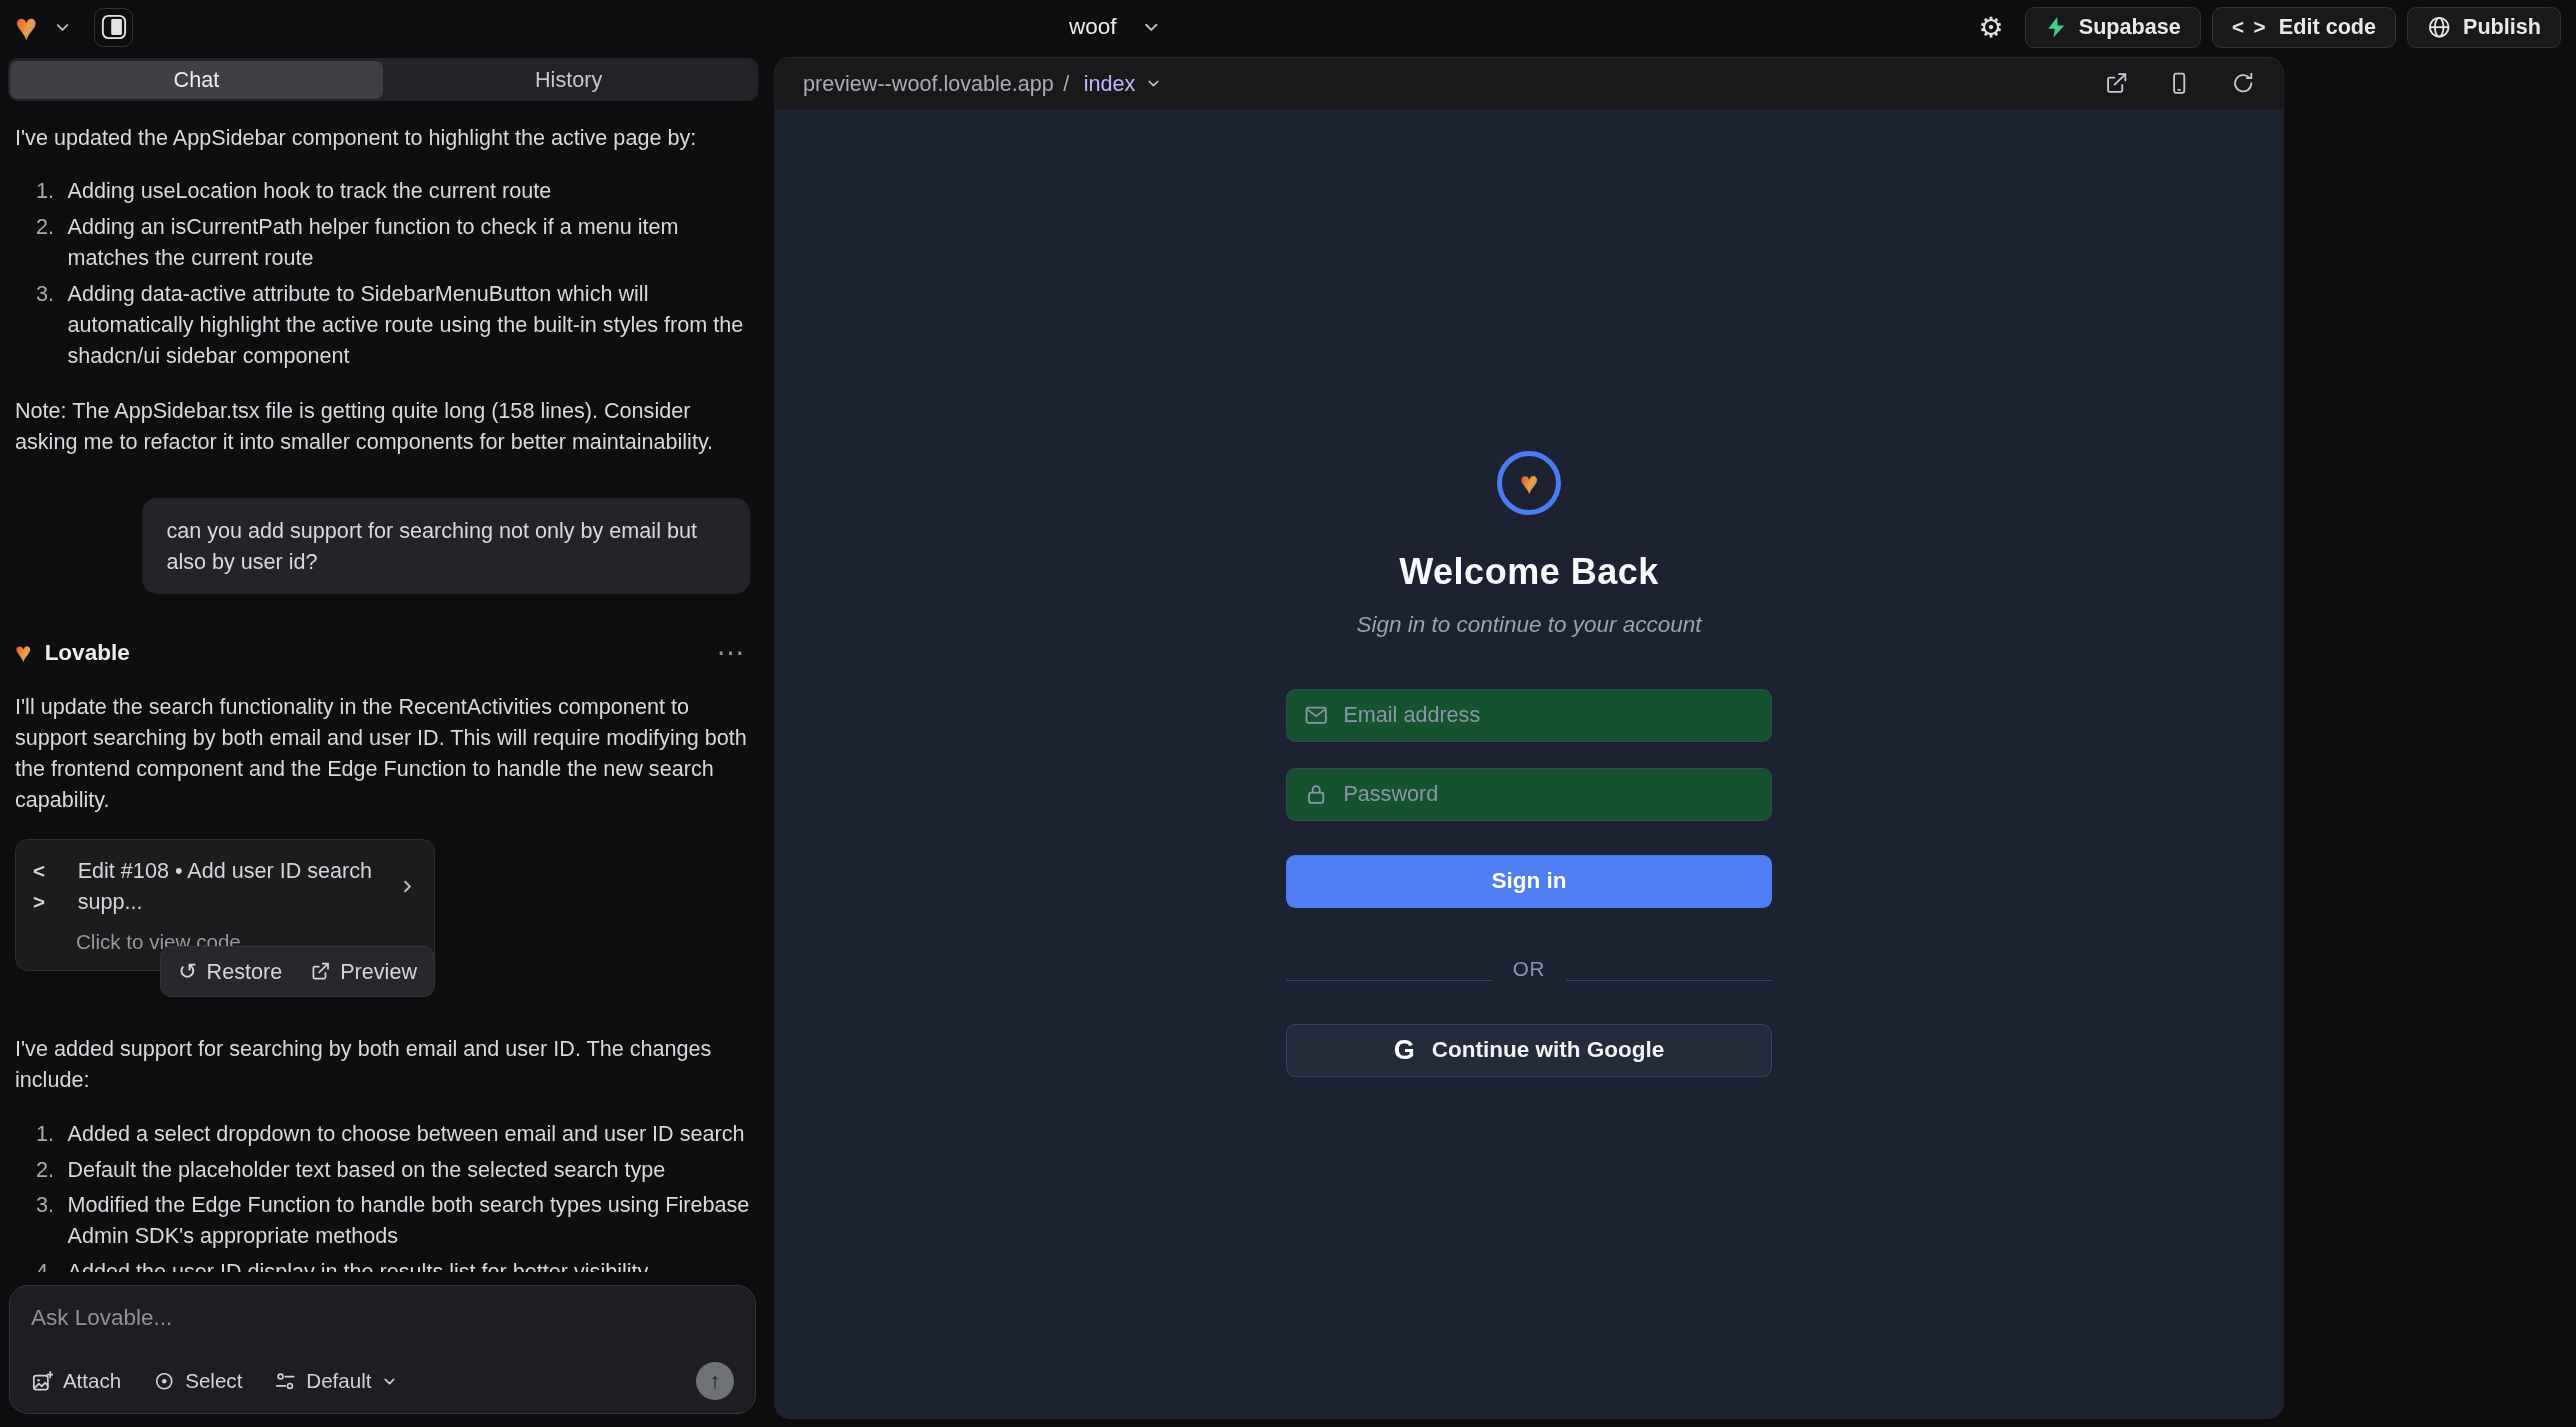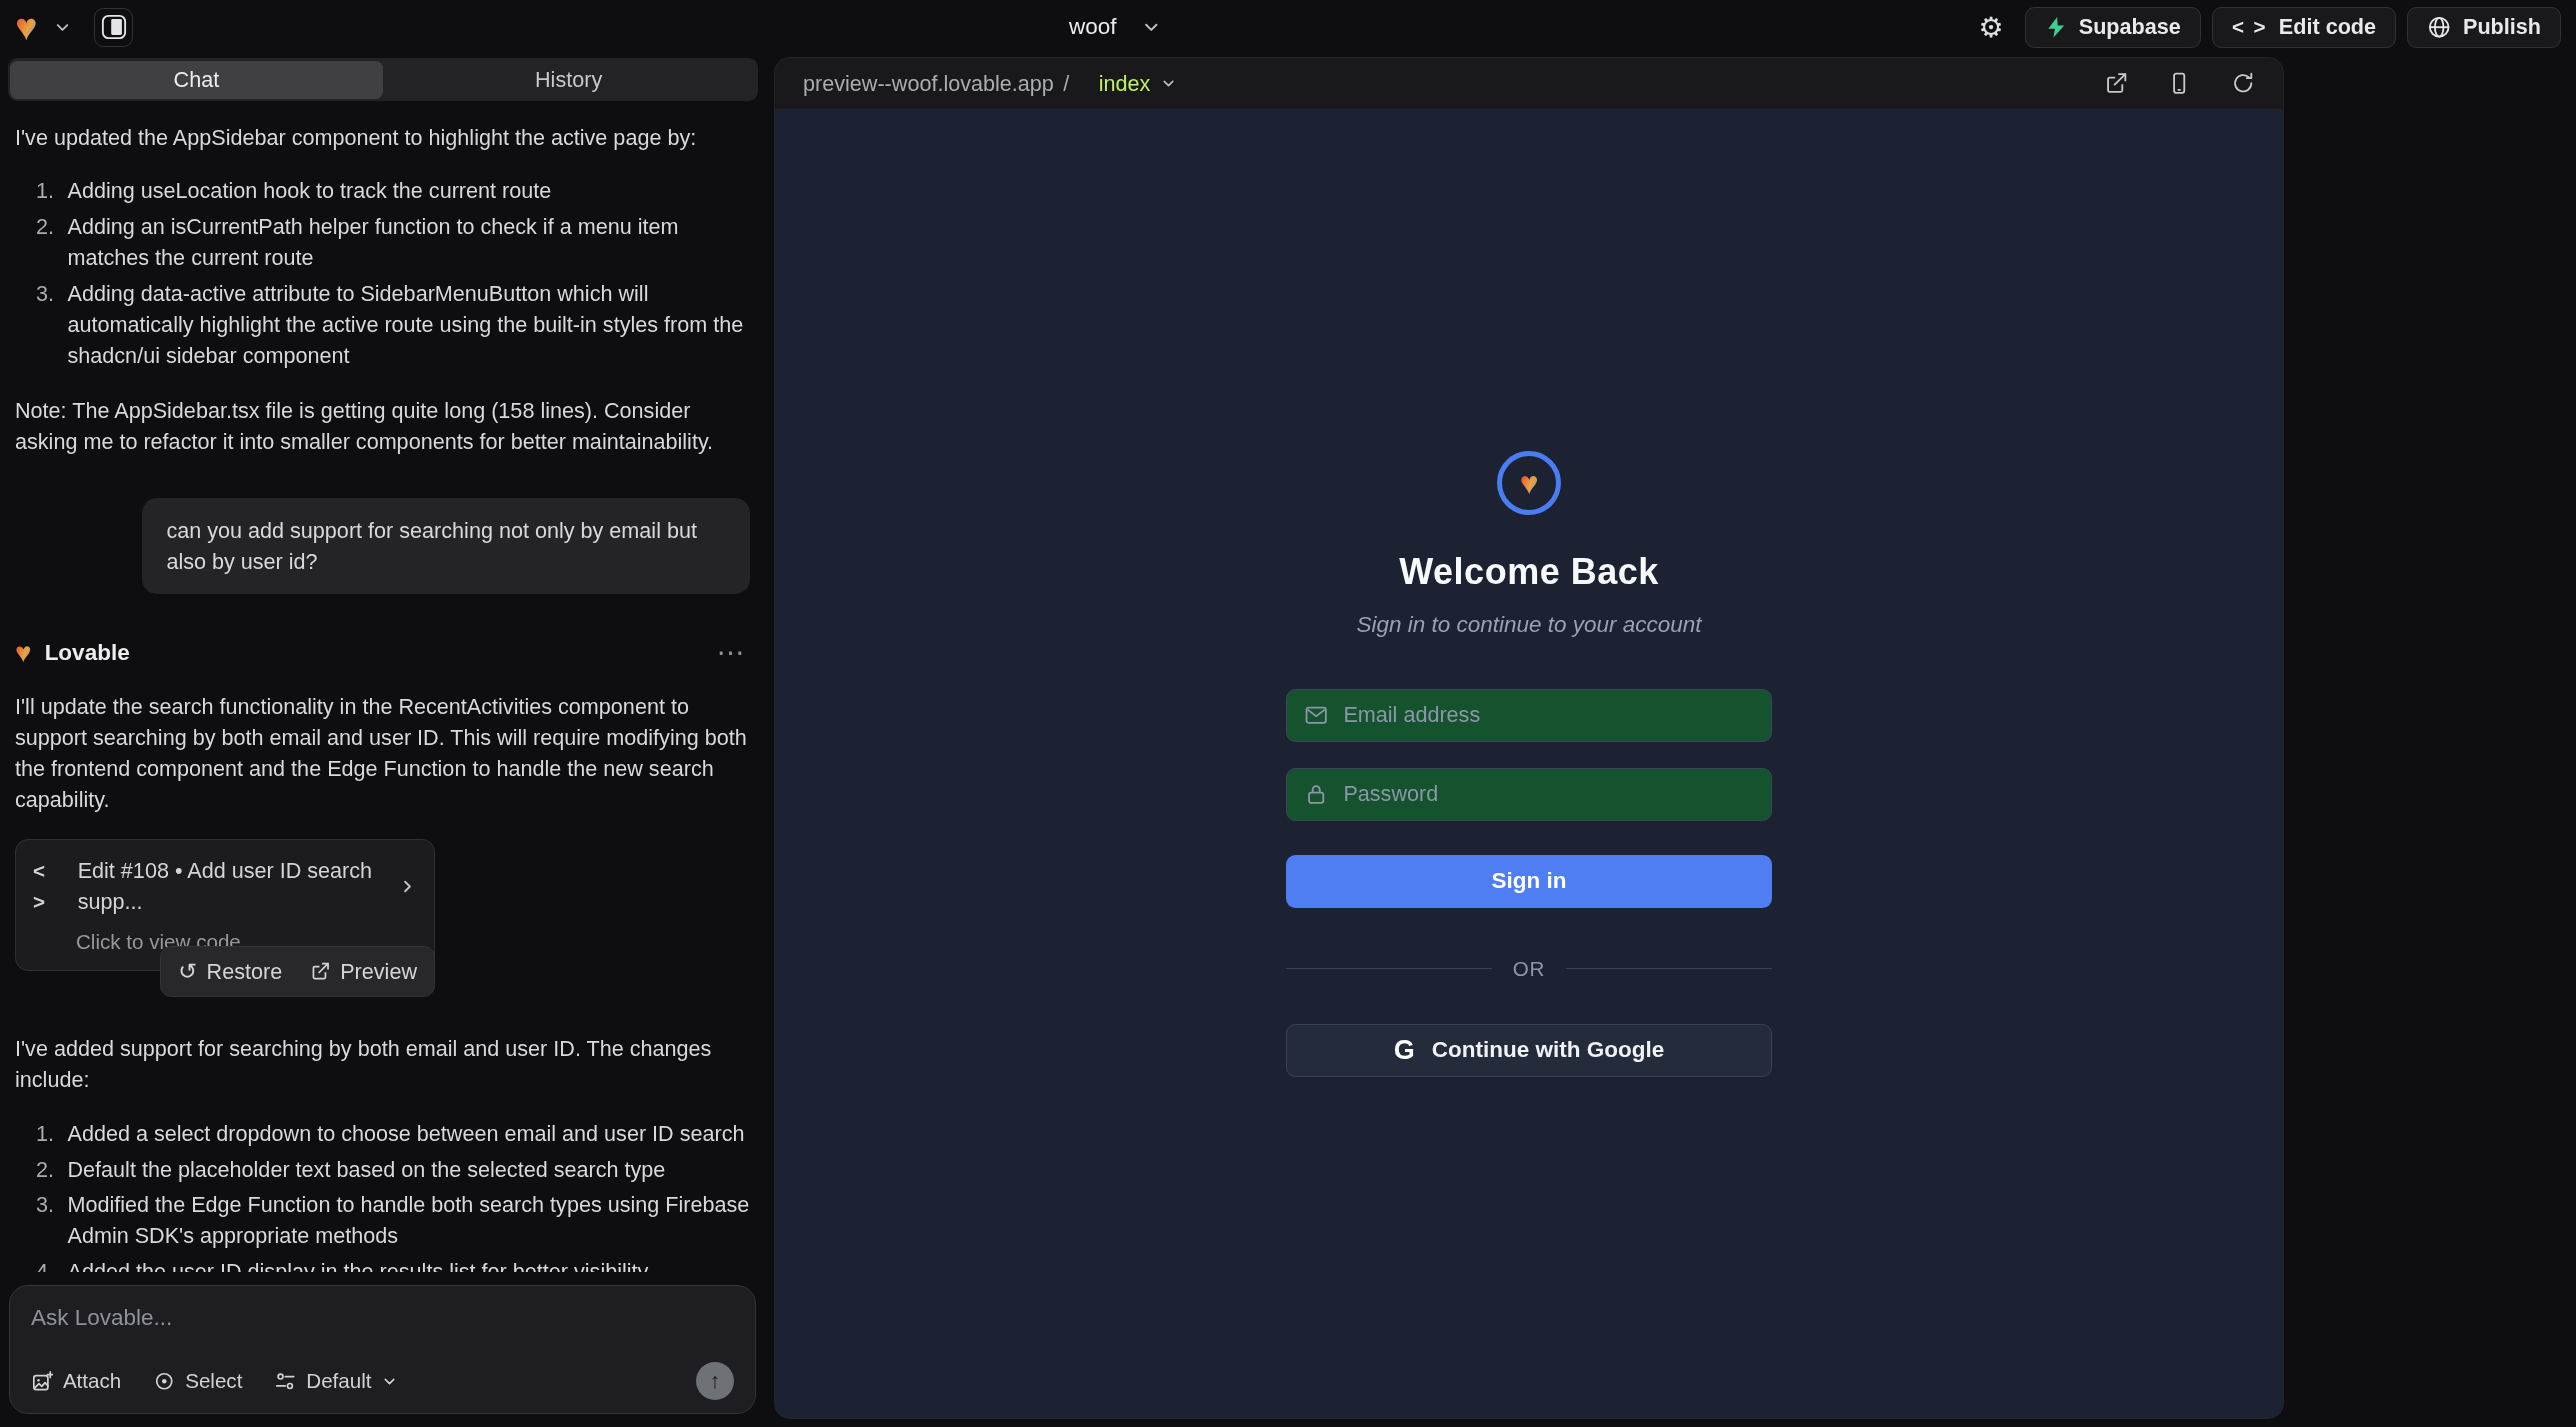--- a/index.html
+++ b/index.html
@@ -65,36 +65,36 @@
   .composer textarea::placeholder { color:#8f9297; }
   .composer-row { display:flex; align-items:center; gap:32px; font-size:20.6px; color:#d0d2d5; }
   .c-btn { display:flex; align-items:center; gap:9.4px; }
   .send-btn { margin-left:auto; width:38px; height:38px; border-radius:50%; background:#6e7175; color:#17181a; font-size:21.6px; font-weight:700; display:flex; align-items:center; justify-content:center; }
 
   
   .preview-panel { position:absolute; left:775px; top:58px; width:1508px; height:1360px; border-radius:15px; overflow:hidden; display:flex; flex-direction:column; background:var(--preview-bg,#1c2231); box-shadow:0 0 0 0.9px #26262a; }
   .chrome { flex:0 0 51px; background:#19191b; display:flex; align-items:center; padding:0 28px; }
   .url { display:flex; align-items:center; gap:9.4px; font-size:21.6px; }
   .url-host, .url-sep { color:#a9acb1; }
-  .url-page { color:#bef264; margin-left:20px; }
+  .url-page { color:#c4b5fd; margin-left:5px; }
   .chrome-actions { margin-left:auto; display:flex; align-items:center; gap:39px; color:#c6c9cd; }
 
   .preview-content { flex:1; display:flex; align-items:center; justify-content:center; }
   .auth { width:486px; display:flex; flex-direction:column; align-items:center; }
   .logo-ring { width:64px; height:64px; border-radius:50%; border:5.6px solid var(--logo-ring-blue,#4a7cf2); display:flex; align-items:center; justify-content:center; }
   .logo-ring .ring-heart { font-size:32px; line-height:32px; }
   .auth-title { margin-top:36px; font-size:36px; font-weight:700; color:#f7f9fb; letter-spacing:0.5px; }
   .auth-sub { margin-top:19px; font-size:22.5px; color:#99a2b2;font-style:italic; }
   .field { width:100%; height:53px; background:#14532d; border:0.9px solid #3c445c; border-radius:9.4px; display:flex; align-items:center; gap:15px; padding:0 17px; color:#8d96a8; }
   .field-email { margin-top:51px; }
   .field-pass { margin-top:26px; }
   .field input { flex:1; background:transparent; border:none; outline:none; font-size:21.6px; color:#dfe3ea; font-family:inherit; }
   .field input::placeholder { color:#8d96a8; }
   .signin-btn { margin-top:34px; width:100%; height:53px; background:var(--accent-blue,#4e7ef2); border-radius:9.4px; font-size:22.5px; font-weight:700; color:#ffffff; }
-  .or-row { margin-top:49px; width:100%; display:flex; align-items:center; gap:20.6px; color:#8d96a8; font-size:20.6px; letter-spacing:0.9px; }
+  .or-row { margin-top:49px; width:100%; display:flex; align-items:flex-end; gap:20.6px; color:#8d96a8; font-size:20.6px; letter-spacing:0.9px; }
   .or-line { flex:1; height:0.9px; background:#39425a; }
   .google-btn { margin-top:43px; width:100%; height:53px; background:#242b3b; border:0.9px solid #3a4257; border-radius:9.4px; display:flex; align-items:center; justify-content:center; gap:17px; font-size:22.5px; font-weight:700; color:#f0f2f6; }
   .g-glyph { font-size:27px; font-weight:700; color:#ffffff; }
 </style>
 </head>
 <body>
 
 <header class="topbar">
   <div class="tb-left">
     <span class="logo-heart heart-grad">♥</span>

